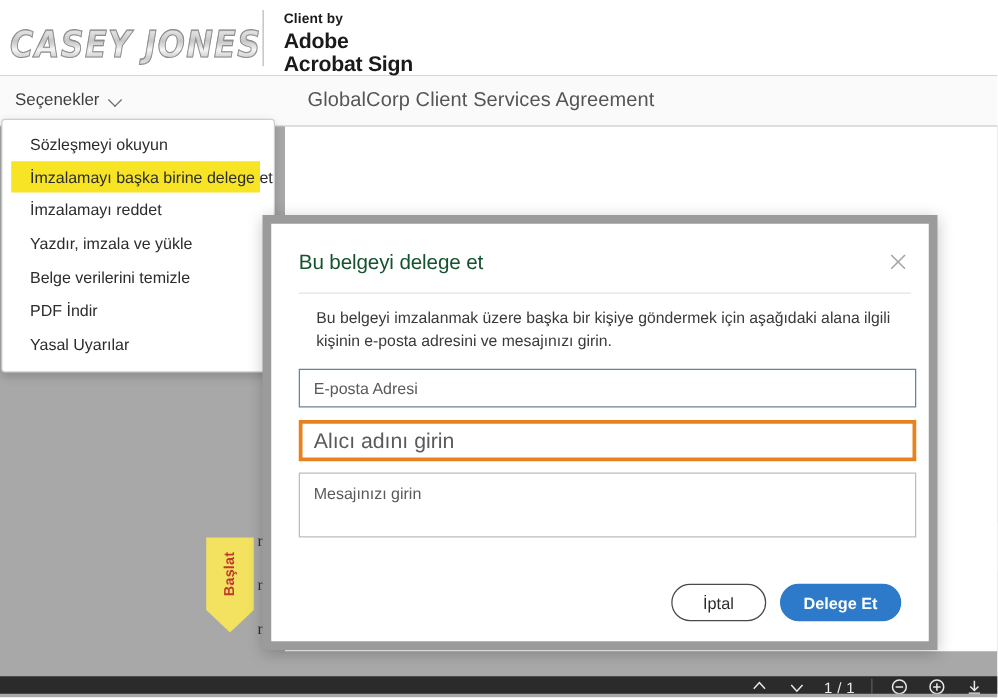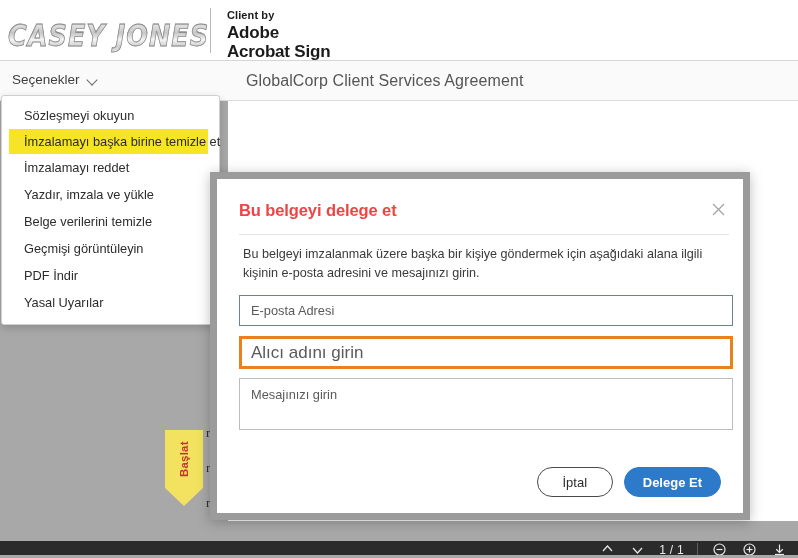--- a/index.html
+++ b/index.html
@@ -279,42 +279,42 @@
     position: relative;
     width: 100%;
     height: 100%;
     background: #ffffff;
     box-sizing: border-box;
   }
   #modal-title {
     position: absolute;
     left: 22px; top: 22px;
     font-size: 16.5px;
-    font-weight: bold;
-    color: #ef4444;
+    font-weight: normal;
+    color: #14532d;
     letter-spacing: -0.1px;
   }
   #modal-close {
     position: absolute;
     right: 16px; top: 22px;
     width: 17px; height: 17px;
     cursor: pointer;
     opacity: 0.62;
   }
   #modal-close svg { display: block; }
   #modal-rule {
     position: absolute;
     left: 22px; top: 55px;
     width: 490px;
     height: 1px;
     background: #e4e4e4;
   }
   #modal-desc {
     position: absolute;
-    left: 26px; top: 66px;
+    left: 36px; top: 66px;
     width: 492px;
     font-size: 12.6px;
     line-height: 19px;
     color: #3a3a3a;
   }
   .field-input {
     position: absolute;
     left: 22px;
     width: 494px;
     box-sizing: border-box;
@@ -488,26 +488,25 @@
 
 <div id="start-tab">
   <div class="tab-body"></div>
   <div class="tab-point"></div>
   <div class="tab-label">Başlat</div>
 </div>
 
 <div id="options-menu">
   <div class="menu-item">Sözleşmeyi okuyun</div>
   <div class="highlight-row">
-    <div class="menu-item highlight">İmzalamayı başka birine temizle et</div>
+    <div class="menu-item highlight">İmzalamayı başka birine delege et</div>
   </div>
   <div class="menu-item">İmzalamayı reddet</div>
   <div class="menu-item">Yazdır, imzala ve yükle</div>
   <div class="menu-item">Belge verilerini temizle</div>
-  <div class="menu-item">Geçmişi görüntüleyin</div>
   <div class="menu-item">PDF İndir</div>
   <div class="menu-item">Yasal Uyarılar</div>
 </div>
 
 <div id="modal-frame">
   <div id="modal-dialog">
     <div id="modal-title">Bu belgeyi delege et</div>
     <div id="modal-close">
       <svg width="17" height="17" viewBox="0 0 17 17">
         <line x1="3" y1="3" x2="14" y2="14" stroke="#6e6e6e" stroke-width="1.3"></line>

